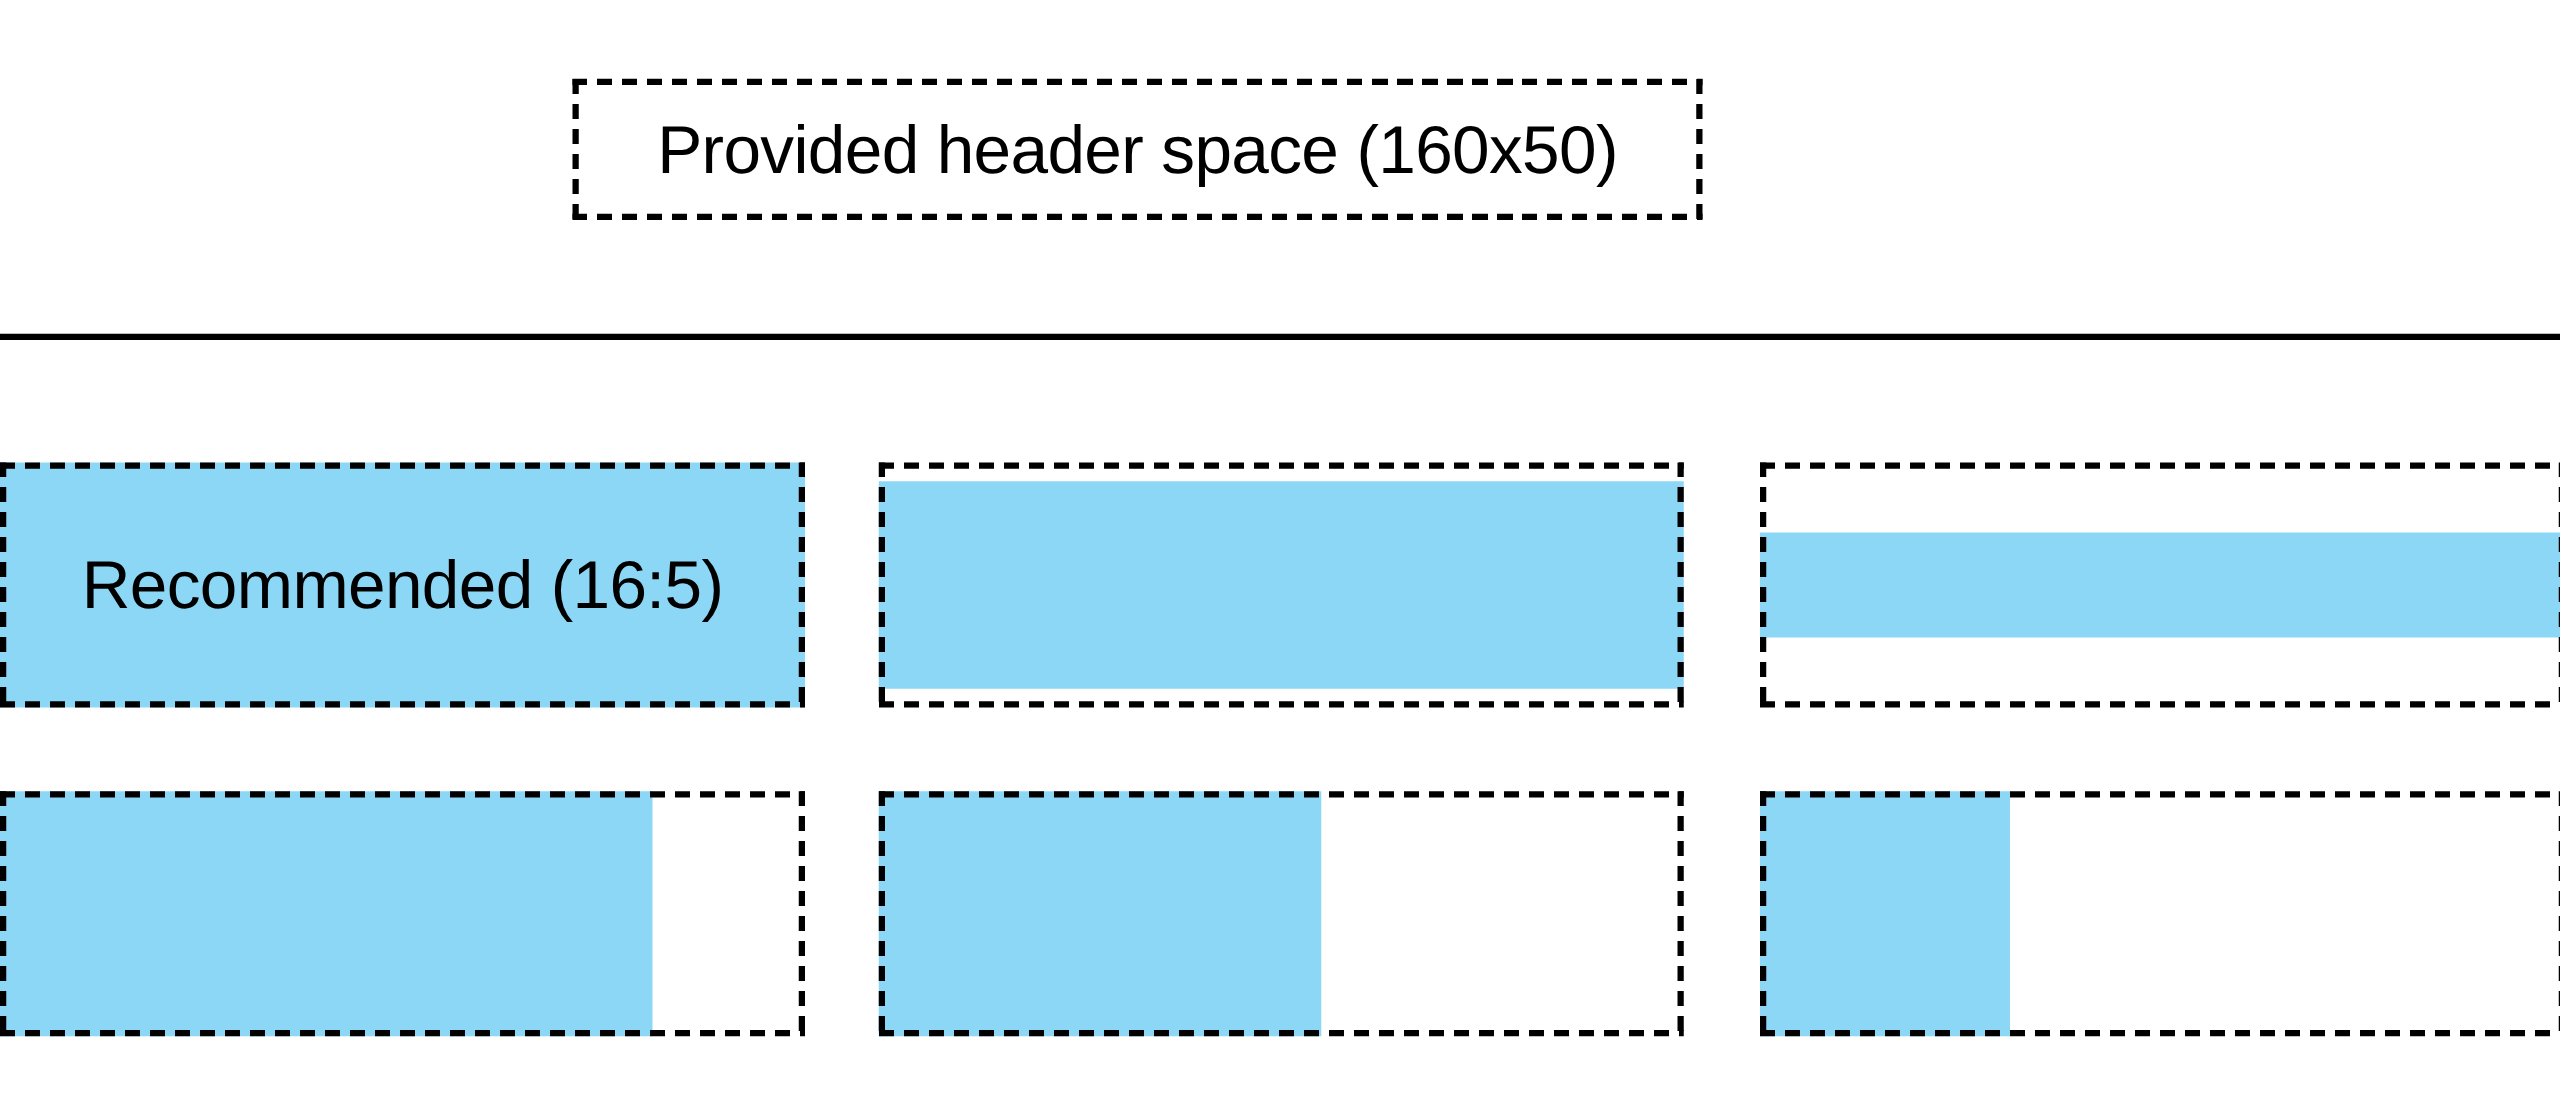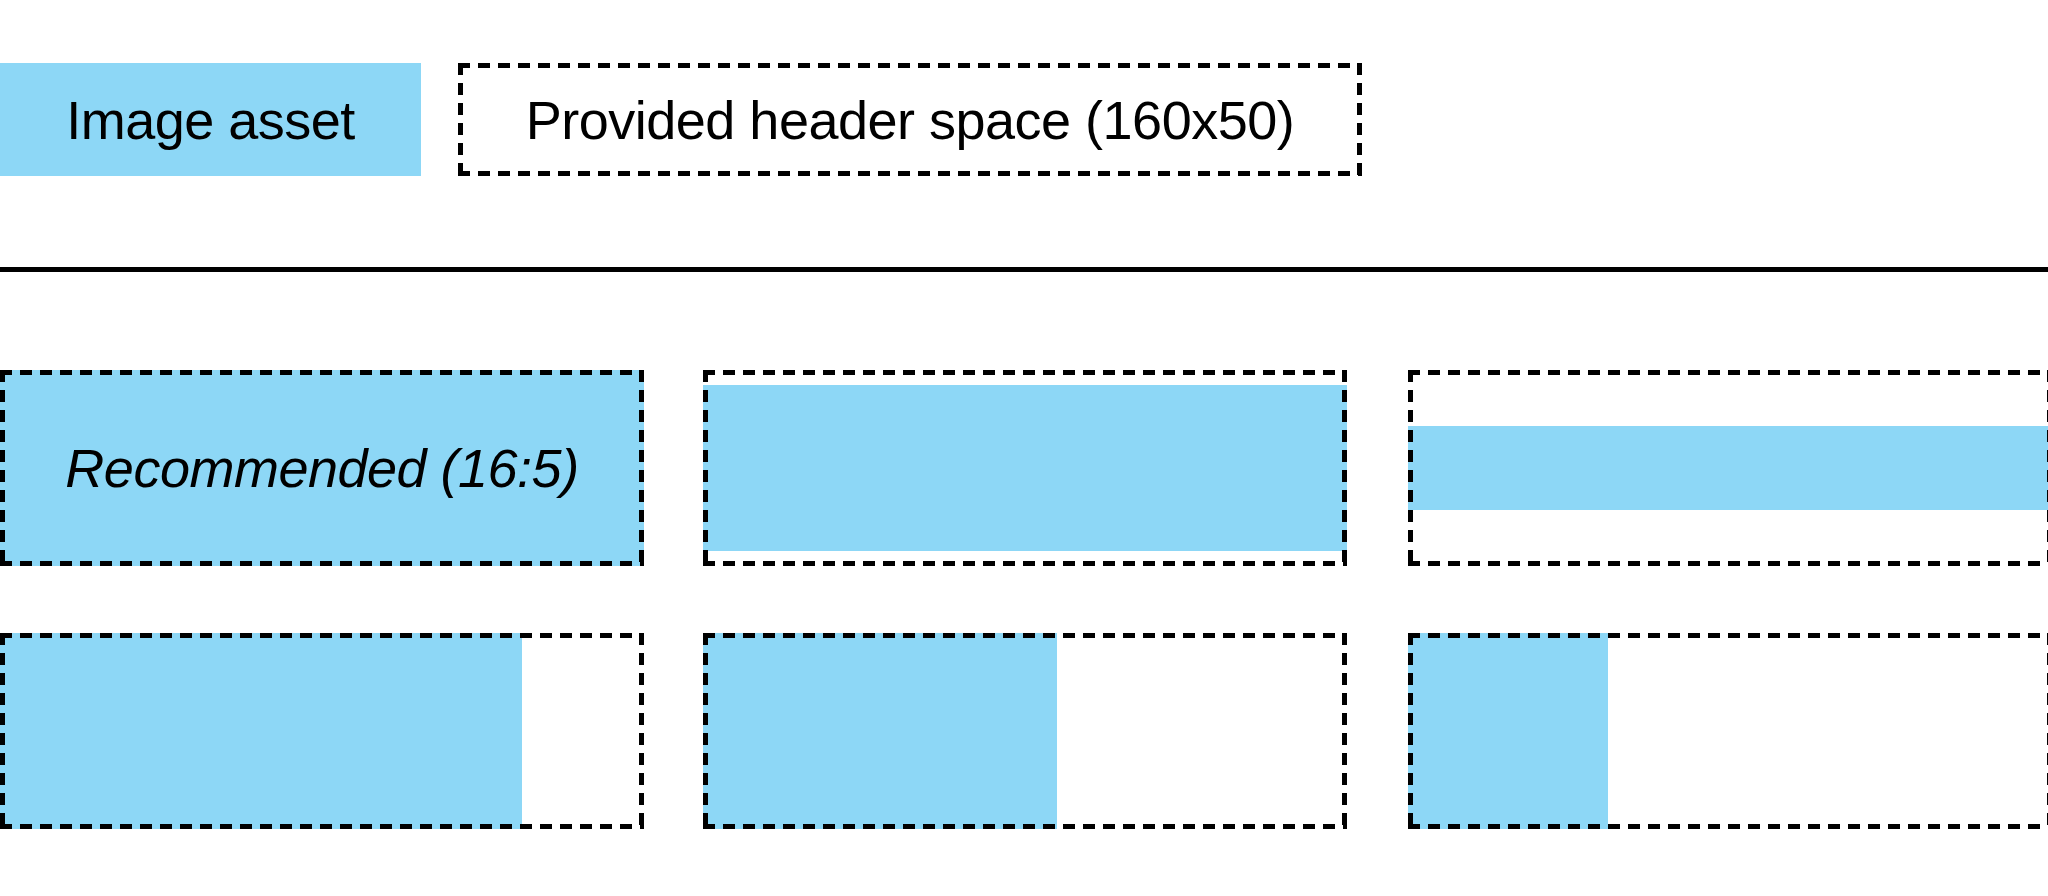--- a/index.html
+++ b/index.html
@@ -38,35 +38,32 @@
     background-position:0 0,0 100%,0 0,100% 0;
     background-repeat:no-repeat;
   }
 
   .divider{position:absolute;left:0;top:267px;width:2048px;height:5px;background:var(--outline);}
 
   
   .ex{position:absolute;width:644px;height:196px;}
   .row1{top:370px;}
   .row2{top:633px;}
-  .col1{left:0;font-style:italic;}
+  .col1{left:0;}
   .col2{left:703px;}
   .col3{left:1408px;}
 
   .asset-fill{position:absolute;background:var(--asset-fill);z-index:1;}
   .ex-label{position:absolute;inset:0;z-index:3;display:flex;align-items:center;justify-content:center;}
 </style>
 </head>
 <body style="background: rgb(255, 255, 255);">
 
 <div class="canvas">
 
-  <div class="legend-swatch">
-    <span class="label">Image asset</span>
-  </div>
 
   <div class="legend-header-space">
     <div class="dash-overlay"></div>
     <span class="label">Provided header space (160x50)</span>
   </div>
 
   <div class="divider"></div>
 
   <div class="ex row1 col1">
     <div class="asset-fill" style="left: 0px; width: 100%; top: 0%; height: 100%;"></div>

